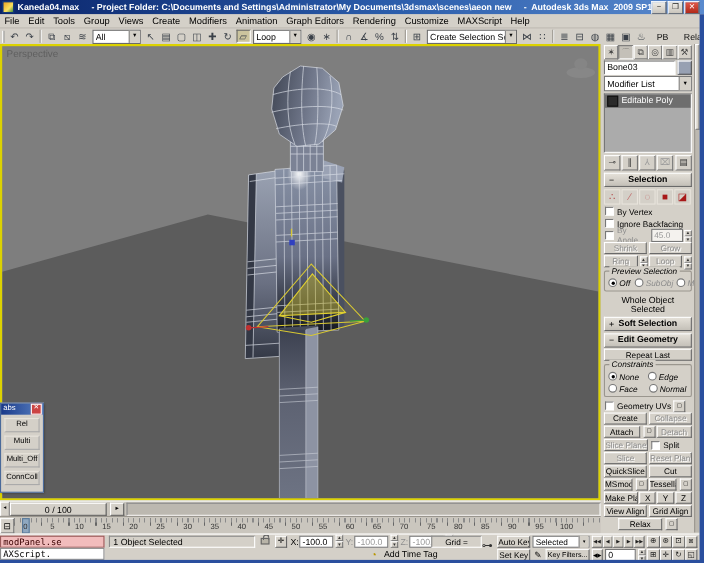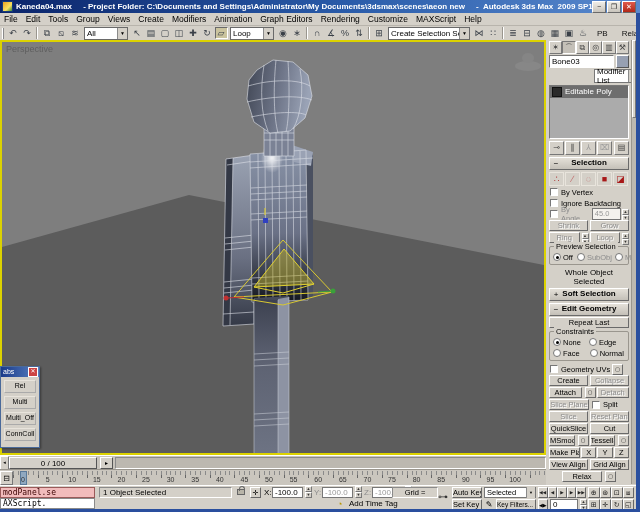--- a/index.html
+++ b/index.html
@@ -40,21 +40,21 @@
   
   .cpanel{position:absolute;left:546px;top:40px;width:85px;height:444px;background:#d4d0c8;padding:0 2px 0 3px;box-sizing:border-box;overflow:hidden;}
   .cp-scroll{position:absolute;left:631px;top:40px;width:5px;height:444px;background:#bcb8b0;border-left:1px solid #9a968e;box-sizing:border-box;}
   .cp-thumb{width:100%;height:78px;background:#d8d4cc;border:1px solid #fff;border-right-color:#777;border-bottom-color:#777;box-sizing:border-box;}
   .tabs{display:flex;height:13px;margin-top:1px;}
   .tab{flex:1;text-align:center;font-size:8px;line-height:12px;border:1px solid #fff;border-right-color:#777;border-bottom-color:#777;background:#d4d0c8;color:#444;}
   .tab.active{background:#c4c0b8;border-color:#777 #fff #fff #777;}
   .row{display:flex;align-items:center;margin-top:1px;}
   .namefield{flex:1;height:11px;background:#fff;border:1px solid #777;border-bottom-color:#fff;border-right-color:#fff;font-size:8px;line-height:11px;padding-left:2px;}
   .swatch{width:11px;height:11px;background:#97a0b2;border:1px solid #fff;border-right-color:#555;border-bottom-color:#555;margin-left:2px;flex:none;}
-  .dropdown{flex:1;height:12px;background:#fff;border:1px solid #777;display:flex;align-items:center;font-size:8px;padding-left:2px;margin-left:45px;}
+  .dropdown{flex:1;height:12px;background:#fff;border:1px solid #777;display:flex;align-items:center;font-size:8px;padding-left:2px;}
   .dropdown .dd-arr{margin-left:auto;width:10px;height:12px;background:#d4d0c8;border-left:1px solid #8a8a8a;font-size:5px;line-height:12px;text-align:center;}
   .stack{height:52px;background:#ababab;border:1px solid #777;border-bottom-color:#fff;border-right-color:#fff;margin-top:2px;overflow:hidden;}
   .stack-row{height:12px;background:#6e6e6e;color:#fff;font-size:8px;line-height:12px;display:flex;align-items:center;padding-left:2px;}
   .stack-ico{width:8px;height:8px;background:#2a2a2a;border:1px solid #111;margin-right:3px;flex:none;}
   .stacktools{display:flex;gap:1px;margin-top:2px;align-items:center;}
   .st-btn{width:13px;height:12px;font-size:8px;line-height:12px;text-align:center;color:#333;background:#d4d0c8;border:1px solid #fff;border-right-color:#777;border-bottom-color:#777;flex:none;}
   .st-btn.dim{color:#999;}
   .st-btn.last{margin-left:auto;}
 
   .rhdr{height:11px;margin-top:2px;background:linear-gradient(#e4e0d8,#c4c0b8);border:1px solid #fff;border-right-color:#6a6a6a;border-bottom-color:#6a6a6a;font-size:8px;font-weight:bold;text-align:center;line-height:10px;position:relative;}
@@ -65,21 +65,21 @@
   .cb{width:8px;height:8px;background:#fff;border:1px solid #777;border-bottom-color:#fff;border-right-color:#fff;margin:0 3px 0 1px;flex:none;box-sizing:border-box;}
   .rb{width:8px;height:8px;border-radius:50%;background:#fff;border:1px solid #777;margin:0 2px 0 1px;flex:none;box-sizing:border-box;position:relative;}
   .rb.sel:after{content:"";position:absolute;left:1.5px;top:1.5px;width:3px;height:3px;border-radius:50%;background:#000;}
   .dim{color:#8d8d8d;}
   .minifld{width:26px;height:10px;background:#f4f2ee;border:1px solid #777;font-size:7.5px;line-height:10px;padding-left:2px;color:#999;margin-left:2px;}
   .spin{width:7px;height:10px;display:flex;flex-direction:column;flex:none;margin-left:1px;}
   .spin i{flex:1;background:#d4d0c8;border:1px solid #fff;border-right-color:#777;border-bottom-color:#777;font-style:normal;font-size:4px;line-height:4px;text-align:center;color:#333;}
   .b{background:#d4d0c8;border:1px solid #fff;border-right-color:#6a6a6a;border-bottom-color:#6a6a6a;font-size:7.5px;text-align:center;height:11px;line-height:10px;box-sizing:border-box;white-space:nowrap;overflow:hidden;}
   .b.dis{color:#8d8d8d;text-shadow:1px 1px 0 #fff;}
   .half{flex:1;}
-  .gbox{border:1px solid #9a968e;border-radius:2px;margin-top:3px;padding:2px 1px 2px 2px;position:relative;}
+  .gbox{border:1px solid #9a968e;border-radius:2px;margin-top:3px;padding:2px 1px 2px 2px;position:relative;font-style:italic;}
   .gbox .legend{position:absolute;top:-5px;left:4px;background:#d4d0c8;padding:0 2px;font-size:7.5px;}
   .statusline{text-align:center;font-size:8px;margin-top:3px;}
   .mini{width:9px;height:9px;background:#d4d0c8;border:1px solid #fff;border-right-color:#6a6a6a;border-bottom-color:#6a6a6a;font-size:5px;line-height:8px;text-align:center;flex:none;margin-left:2px;}
 
   
   .fdlg{position:absolute;left:0;top:366px;width:38px;height:80px;background:#d4d0c8;border:1px solid #4a6a9a;box-shadow:1px 1px 2px rgba(0,0,0,.4);z-index:20;}
   .fdlg-title{height:10px;background:linear-gradient(90deg,#1a3a8a,#5a82c2);color:#fff;font-size:7px;line-height:10px;padding-left:2px;display:flex;align-items:center;}
   .fdlg-x{margin-left:auto;width:8px;height:8px;background:#c44;border:1px solid #fff;color:#fff;font-size:6px;line-height:7px;text-align:center;margin-right:1px;}
   .fdlg-btn{margin:3px 3px 0 3px;height:11px;background:#d4d0c8;border:1px solid #e8e4dc;border-right-color:#aaa;border-bottom-color:#aaa;font-size:7px;line-height:10px;text-align:center;}
 
@@ -105,21 +105,21 @@
   .lock{left:237px;top:3px;width:8px;height:6px;background:#b8b4a8;border:1px solid #666;}
   .lock:before{content:"";position:absolute;left:1px;top:-4px;width:4px;height:4px;border:1px solid #666;border-bottom:none;border-radius:3px 3px 0 0;}
   .absbtn{left:250px;top:1px;width:11px;height:11px;background:#d4d0c8;border:1px solid #fff;border-right-color:#666;border-bottom-color:#666;font-size:7px;line-height:9px;text-align:center;}
   .coordlbl{top:2px;width:6px;line-height:10px;}
   .coordfld{top:1px;width:31px;height:11px;background:#fff;border:1px solid #777;line-height:9px;padding-left:2px;overflow:hidden;}
   .coordfld.dim{color:#999;}
   .gridbox{left:392px;top:1px;width:46px;height:11px;background:#d4d0c8;border:1px solid #8a8a8a;border-bottom-color:#fff;border-right-color:#fff;line-height:9px;text-align:center;font-size:7.5px;overflow:hidden;}
   .clock{left:337px;top:13px;width:10px;height:10px;color:#b89600;font-size:9px;line-height:10px;}
   .addtag{left:349px;top:13px;width:80px;line-height:10px;}
   .keyico{left:438px;top:6px;width:14px;height:12px;font-size:10px;color:#333;line-height:10px;}
-  .sbtn{background:#d4d0c8;border:1px solid #fff;border-right-color:#666;border-bottom-color:#666;line-height:10px;height:11px;font-size:7.5px;overflow:hidden;white-space:nowrap;}
+  .sbtn{background:#d4d0c8;border:1px solid #fff;border-right-color:#666;border-bottom-color:#666;text-align:center;line-height:10px;height:11px;font-size:7.5px;overflow:hidden;white-space:nowrap;}
   .autokey{left:452px;top:1px;width:30px;}
   .setkey{left:452px;top:13px;width:30px;}
   .seldd{left:484px;top:1px;width:52px;height:11px;background:#fff;border:1px solid #777;display:flex;align-items:center;font-size:7.5px;padding-left:2px;}
   .seldd .dd-arr{margin-left:auto;width:8px;height:11px;background:#d4d0c8;border-left:1px solid #8a8a8a;font-size:4px;line-height:11px;text-align:center;}
   .pencil{left:484px;top:13px;width:10px;height:11px;font-size:8px;line-height:11px;text-align:center;}
   .keyfilters{left:496px;top:13px;width:40px;font-size:6.5px;}
   .transport{left:538px;top:1px;width:48px;height:11px;display:flex;}
   .tr-btn{flex:1;background:#d4d0c8;border:1px solid #fff;border-right-color:#666;border-bottom-color:#666;font-size:4.5px;line-height:9px;text-align:center;color:#222;overflow:hidden;}
   .keymode{left:538px;top:13px;width:10px;height:11px;font-size:5px;line-height:10px;}
   .framefld{left:550px;top:13px;width:28px;height:11px;background:#fff;border:1px solid #777;line-height:9px;padding-left:2px;}

